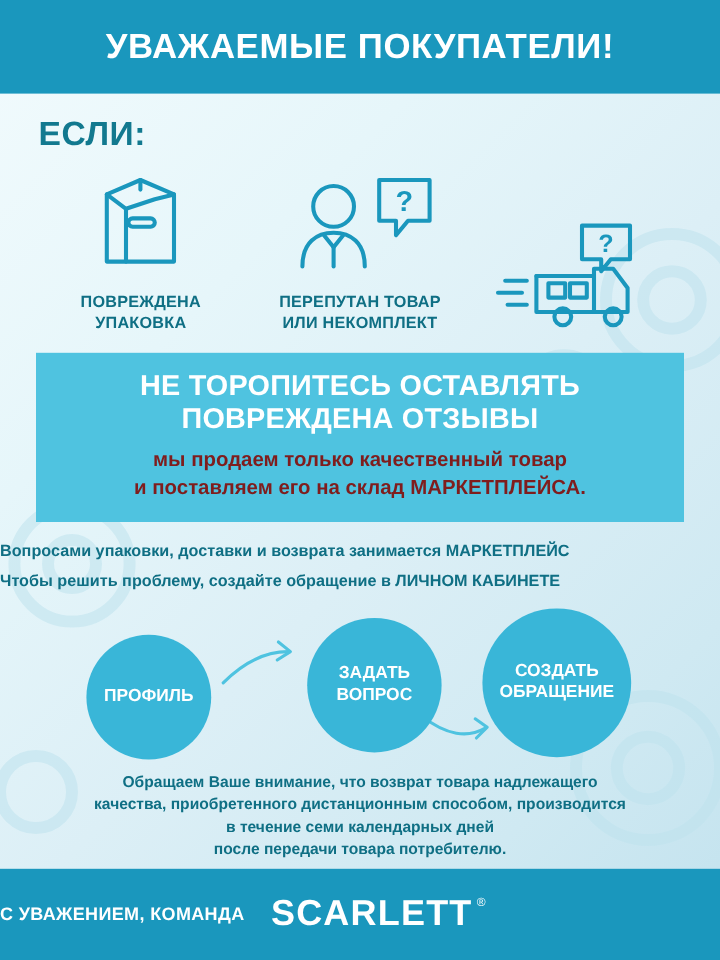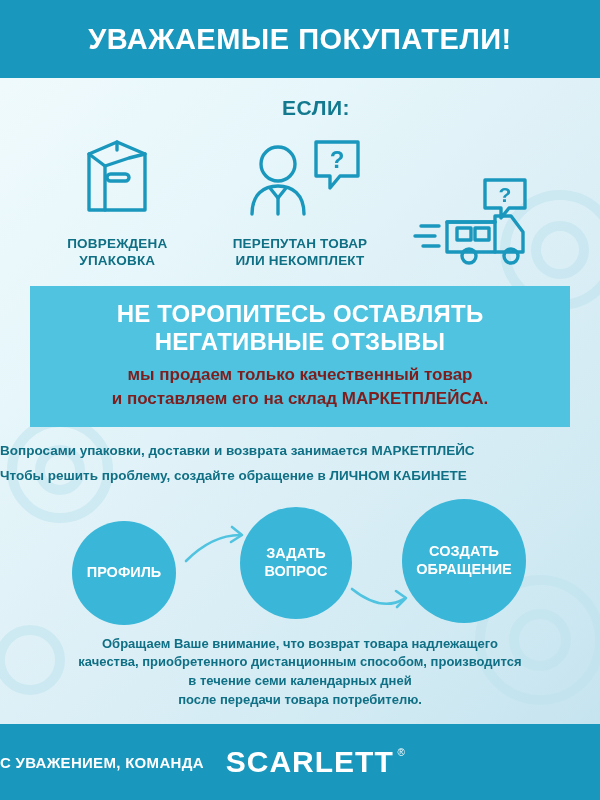--- a/index.html
+++ b/index.html
@@ -45,24 +45,23 @@
     font-weight: bold;
     letter-spacing: 0.5px;
     text-align: left;
   }
 
   
   .if-label {
     position: relative;
     margin: 18px 0 0 32px;
     color: #12798f;
-    font-size: 21px;
+    font-size: 28px;
     font-weight: bold;
     letter-spacing: 0.5px;
-    text-align: center;
   }
   .reasons {
     position: relative;
     display: flex;
     justify-content: space-around;
     align-items: flex-end;
     margin-top: 6px;
     padding: 0 26px;
   }
   .reason {
@@ -134,21 +133,21 @@
     color: #ffffff;
     font-weight: bold;
     line-height: 1.2;
   }
   .circle-1 {
     left: 72px; top: 26px;
     width: 104px; height: 104px;
     font-size: 14.5px;
   }
   .circle-2 {
-    left: 240px; top: 12px;
+    left: 256px; top: 12px;
     width: 112px; height: 112px;
     font-size: 14.5px;
   }
   .circle-3 {
     left: 402px; top: 4px;
     width: 124px; height: 124px;
     font-size: 14.5px;
   }
   .arrows {
     position: absolute;
@@ -282,21 +281,21 @@
           </g>
           <text x="92" y="28" font-family="Liberation Sans, sans-serif" font-size="21" font-weight="bold" fill="#1a97bd" text-anchor="middle">?</text>
         </svg>
       </div>
     </div>
 
   </div>
 
   <div class="banner">
     <div class="banner-line1">НЕ ТОРОПИТЕСЬ ОСТАВЛЯТЬ</div>
-    <div class="banner-line1">НЕГАТИВНЫЕ ОТЗЫВЫ</div>
+    <div class="banner-line1">ПОВРЕЖДЕНА ОТЗЫВЫ</div>
     <div class="banner-line2">мы продаем только качественный товар</div>
     <div class="banner-line2" style="margin-top:2px;">и поставляем его на склад МАРКЕТПЛЕЙСА.</div>
   </div>
 
   <div class="note">Вопросами упаковки, доставки и возврата занимается МАРКЕТПЛЕЙС</div>
   <div class="note second">Чтобы решить проблему, создайте обращение в ЛИЧНОМ КАБИНЕТЕ</div>
 
   <div class="steps">
     <svg class="arrows" viewBox="0 0 600 130" xmlns="http://www.w3.org/2000/svg">
       <g fill="none" stroke="#4fc3e0" stroke-width="2.6" stroke-linecap="round" stroke-linejoin="round">

